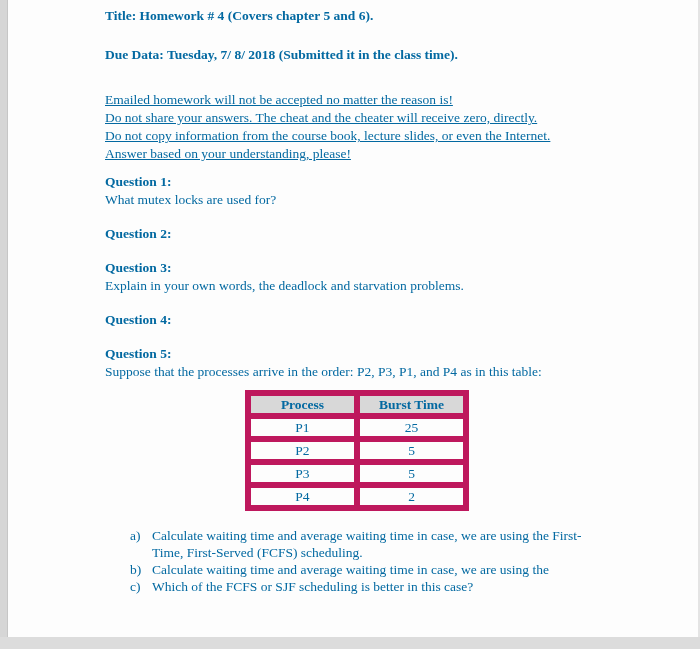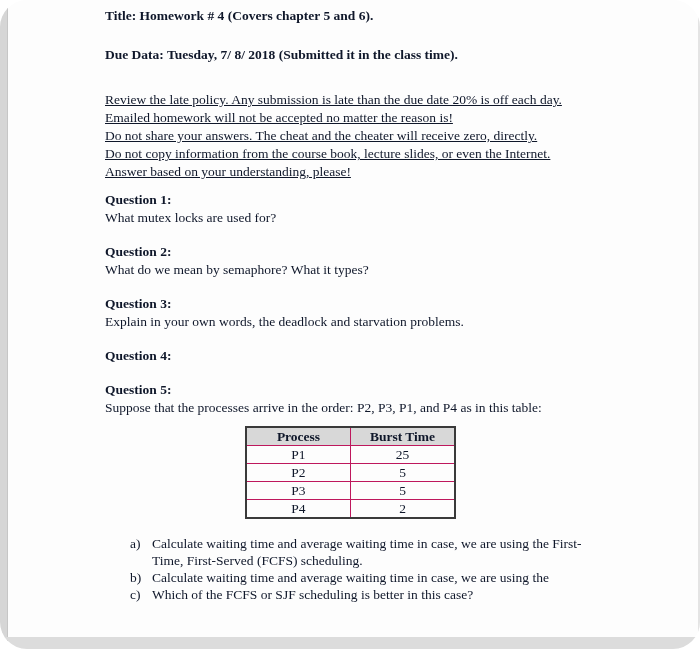--- a/index.html
+++ b/index.html
@@ -3,23 +3,22 @@
 <meta charset="utf-8">
 <style>
   html, body { margin: 0; padding: 0; background: #ffffff; }
   .page {
     position: relative;
     width: 700px;
     height: 649px;
     background: #fdfdfd;
     overflow: hidden;
     font-family: "Liberation Serif", "DejaVu Serif", serif;
-    color: #0f172a;
+    color: #0369a1;
     font-size: 13.5px;
-    border-radius: 27px;
   }
   .edge-left {
     position: absolute; left: 0; top: 0;
     width: 7px; height: 100%;
     background: #d6d6d6;
     border-right: 1px solid #c6c6c6;
   }
   .edge-bottom {
     position: absolute; left: 0; bottom: 0;
     width: 100%; height: 12px;
@@ -45,21 +44,21 @@
   .question { margin-top: 16px; }
   .question.first { margin-top: 10px; }
   .question .line { line-height: 18px; font-family: Liberation Serif, serif; }
   .proc-table {
     margin-top: 9px;
     margin-left: 140px;
     border-collapse: collapse;
     border: 2px solid #3a3a3a;
   }
   .proc-table th, .proc-table td {
-    border: 1px solid #be185d;
+    border: 6px solid #be185d;
     width: 103px;
     height: 17px;
     padding: 0;
     text-align: center;
     font-size: 13.5px;
     line-height: 17px;
   }
   .proc-table th { background: #d8d8d8; font-weight: bold; }
   .abc-list { margin-top: 16px; margin-left: 25px; }
   .abc-item { display: flex; }
@@ -73,35 +72,33 @@
   <div class="edge-left"></div>
   <div class="edge-right"></div>
   <div class="edge-bottom"></div>
 
   <div class="content">
 
     <div class="title-line bold">Title: Homework # 4 (Covers chapter 5 and 6).</div>
     <div class="title-line bold due-line">Due Data: Tuesday, 7/ 8/ 2018 (Submitted it in the class time).</div>
 
     <div class="policy-block">
-      <div class="line">Review the late policy. Any submission is late than the due date 20% is off each day.</div>
       <div class="line">Emailed homework will not be accepted no matter the reason is!</div>
       <div class="line">Do not share your answers. The cheat and the cheater will receive zero, directly.</div>
       <div class="line">Do not copy information from the course book, lecture slides, or even the Internet.</div>
       <div class="line">Answer based on your understanding, please!</div>
     </div>
 
     <div class="question first">
       <div class="line bold">Question 1:</div>
       <div class="line">What mutex locks are used for?</div>
     </div>
 
     <div class="question">
       <div class="line bold">Question 2:</div>
-      <div class="line">What do we mean by semaphore? What it types?</div>
     </div>
 
     <div class="question">
       <div class="line bold">Question 3:</div>
       <div class="line">Explain in your own words, the deadlock and starvation problems.</div>
     </div>
 
     <div class="question">
       <div class="line bold">Question 4:</div>
     </div>

